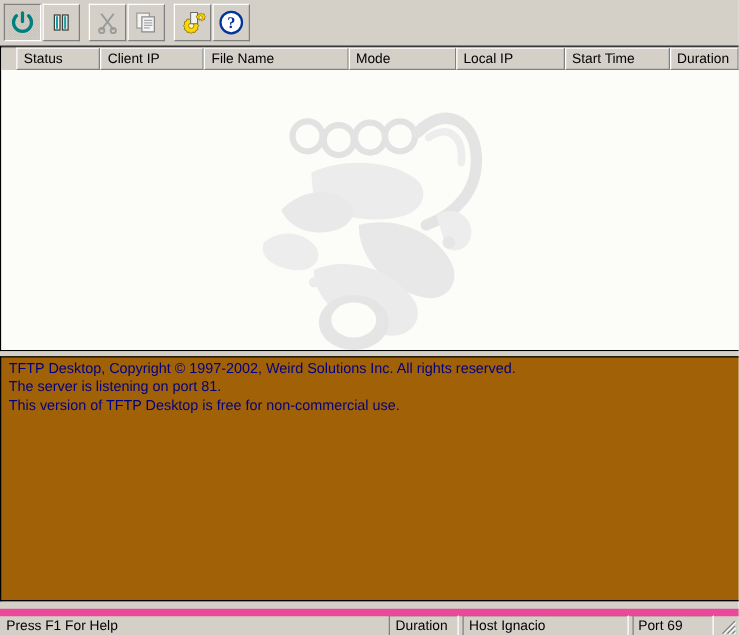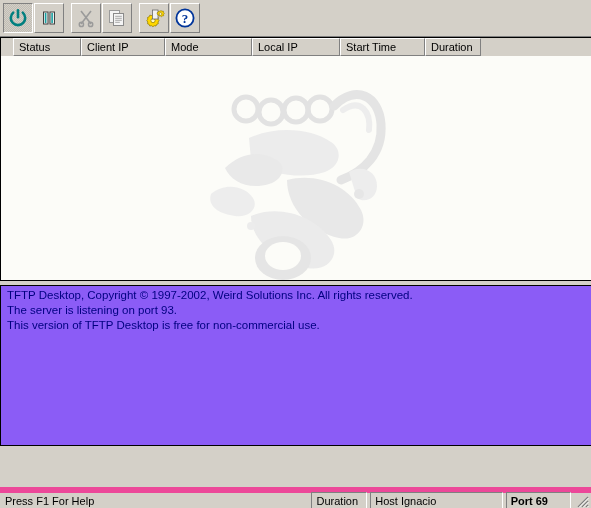--- a/index.html
+++ b/index.html
@@ -133,22 +133,22 @@
     height: 4px;
     background: #d4d0c8;
   }
 
   
   #log-pane {
     position: absolute;
     left: 0;
     top: 285px;
     width: 591px;
-    height: 161px;
-    background: #8b5cf6;
+    height: 196px;
+    background: #a16207;
     border: 1px solid #000000;
     border-right: none;
     box-sizing: border-box;
     overflow: hidden;
     padding: 2px 0 0 6px;
   }
   .logline {
     font-family: "Liberation Sans", sans-serif;
     font-size: 11.5px;
     line-height: 15px;
@@ -182,21 +182,21 @@
   }
   .sb-panel.sunken {
     border-top: 1px solid #808080;
     border-left: 1px solid #808080;
     border-right: 1px solid #ffffff;
     border-bottom: 1px solid #ffffff;
   }
   #sb-help { width: 322px; border: none; padding-left: 5px; }
   #sb-started { width: 58px; margin-left: 3px; }
   #sb-host { width: 138px; margin-left: 3px; }
-  #sb-port { width: 68px; margin-left: 3px; font-weight: bold; }
+  #sb-port { width: 68px; margin-left: 3px; }
   #sb-grip {
     width: 18px;
     height: 17px;
     margin-left: 2px;
     position: relative;
   }
 </style>
 </head>
 <body>
 
@@ -277,20 +277,21 @@
       </span>
     </div>
 
   </div>
 
   <div id="list-pane">
 
     <div id="header-row">
         <div class="hcell" style="width: 68px;">Status</div>
         <div class="hcell" style="width: 84px;">Client IP</div>
+        <div class="hcell" style="width: 117px;">File Name</div>
         <div class="hcell" style="width: 87px;">Mode</div>
         <div class="hcell" style="width: 88px;">Local IP</div>
         <div class="hcell" style="width: 85px;">Start Time</div>
         <div class="hcell" style="width: 56px;">Duration</div>
       </div>
 
     <div id="list-body">
       <div id="watermark">
         <svg width="220" height="220" viewBox="0 0 220 220">
           <g fill="#e6e6e6">
@@ -319,21 +320,21 @@
         </svg>
       </div>
     </div>
 
   </div>
 
   <div id="splitter"></div>
 
   <div id="log-pane">
     <div class="logline">TFTP Desktop, Copyright © 1997-2002, Weird Solutions Inc. All rights reserved.</div>
-    <div class="logline">The server is listening on port 93.</div>
+    <div class="logline">The server is listening on port 81.</div>
     <div class="logline">This version of TFTP Desktop is free for non-commercial use.</div>
   </div>
 
   <div id="statusbar">
     <div class="sb-panel" id="sb-help">Press F1 For Help</div>
     <div class="sb-panel sunken" id="sb-started">Duration</div>
     <div class="sb-panel sunken" id="sb-host">Host Ignacio</div>
     <div class="sb-panel sunken" id="sb-port">Port 69</div>
     <div id="sb-grip">
       <svg width="18" height="17" viewBox="0 0 18 17">

